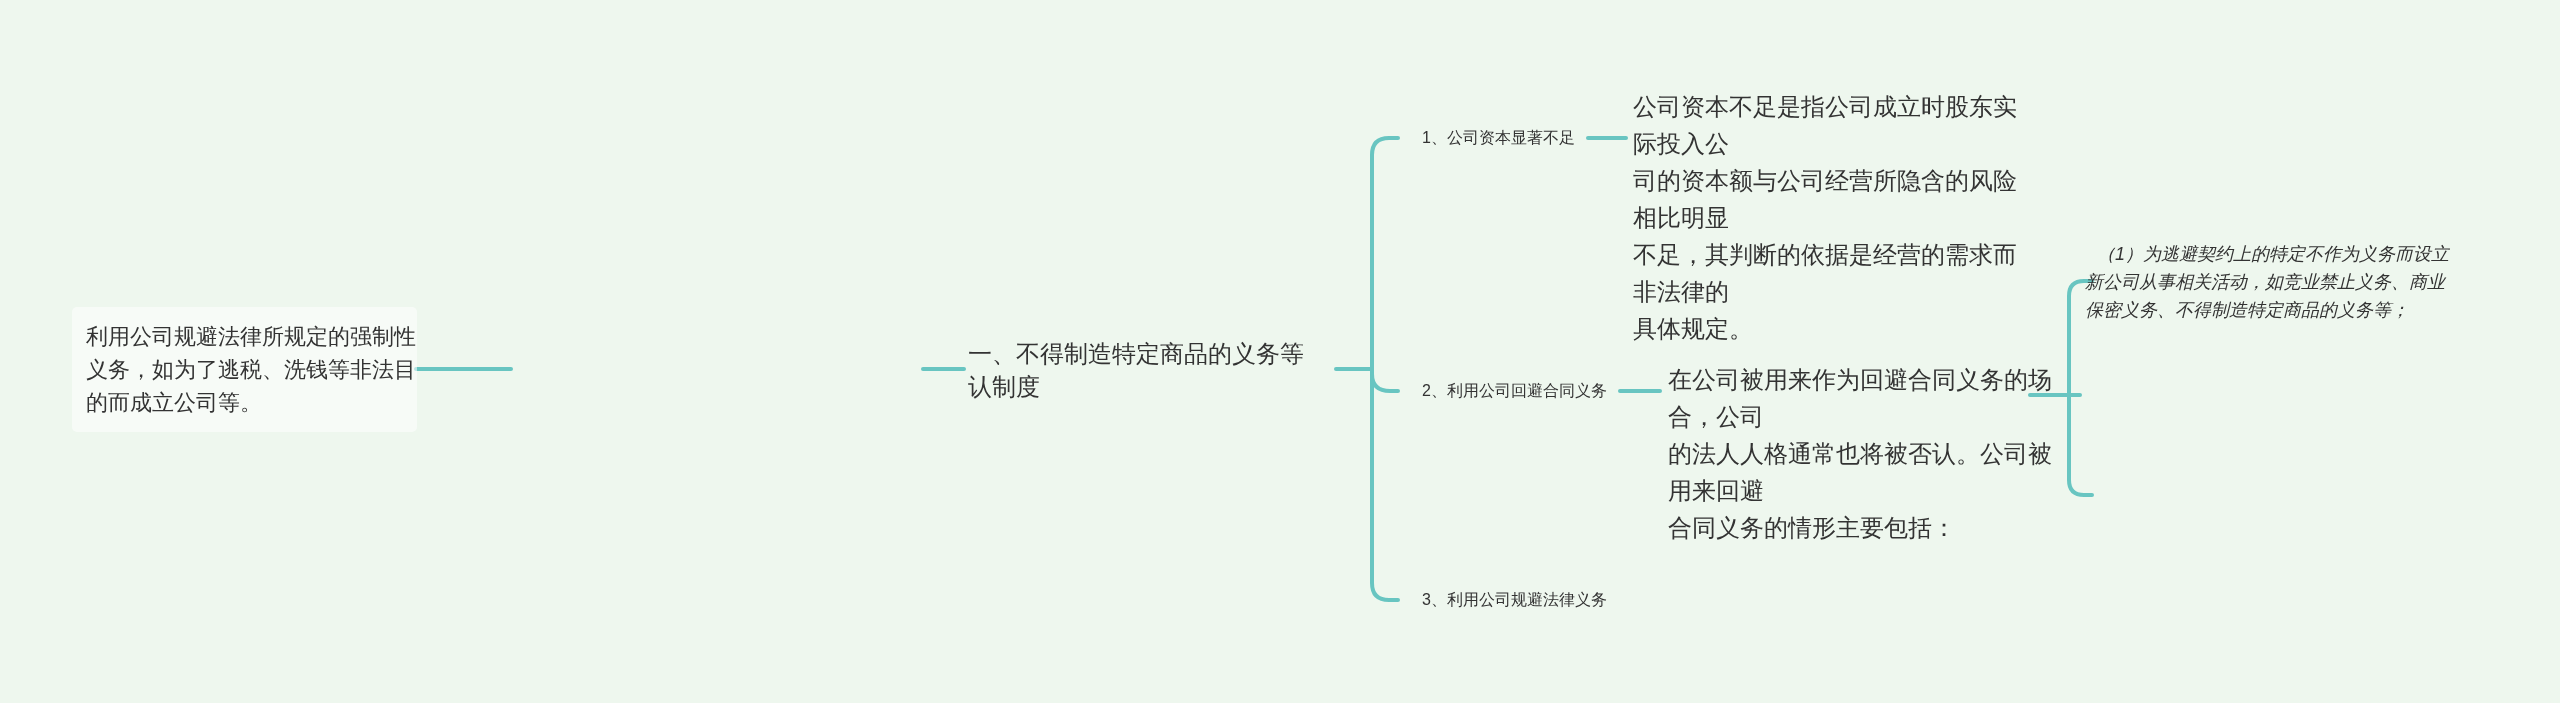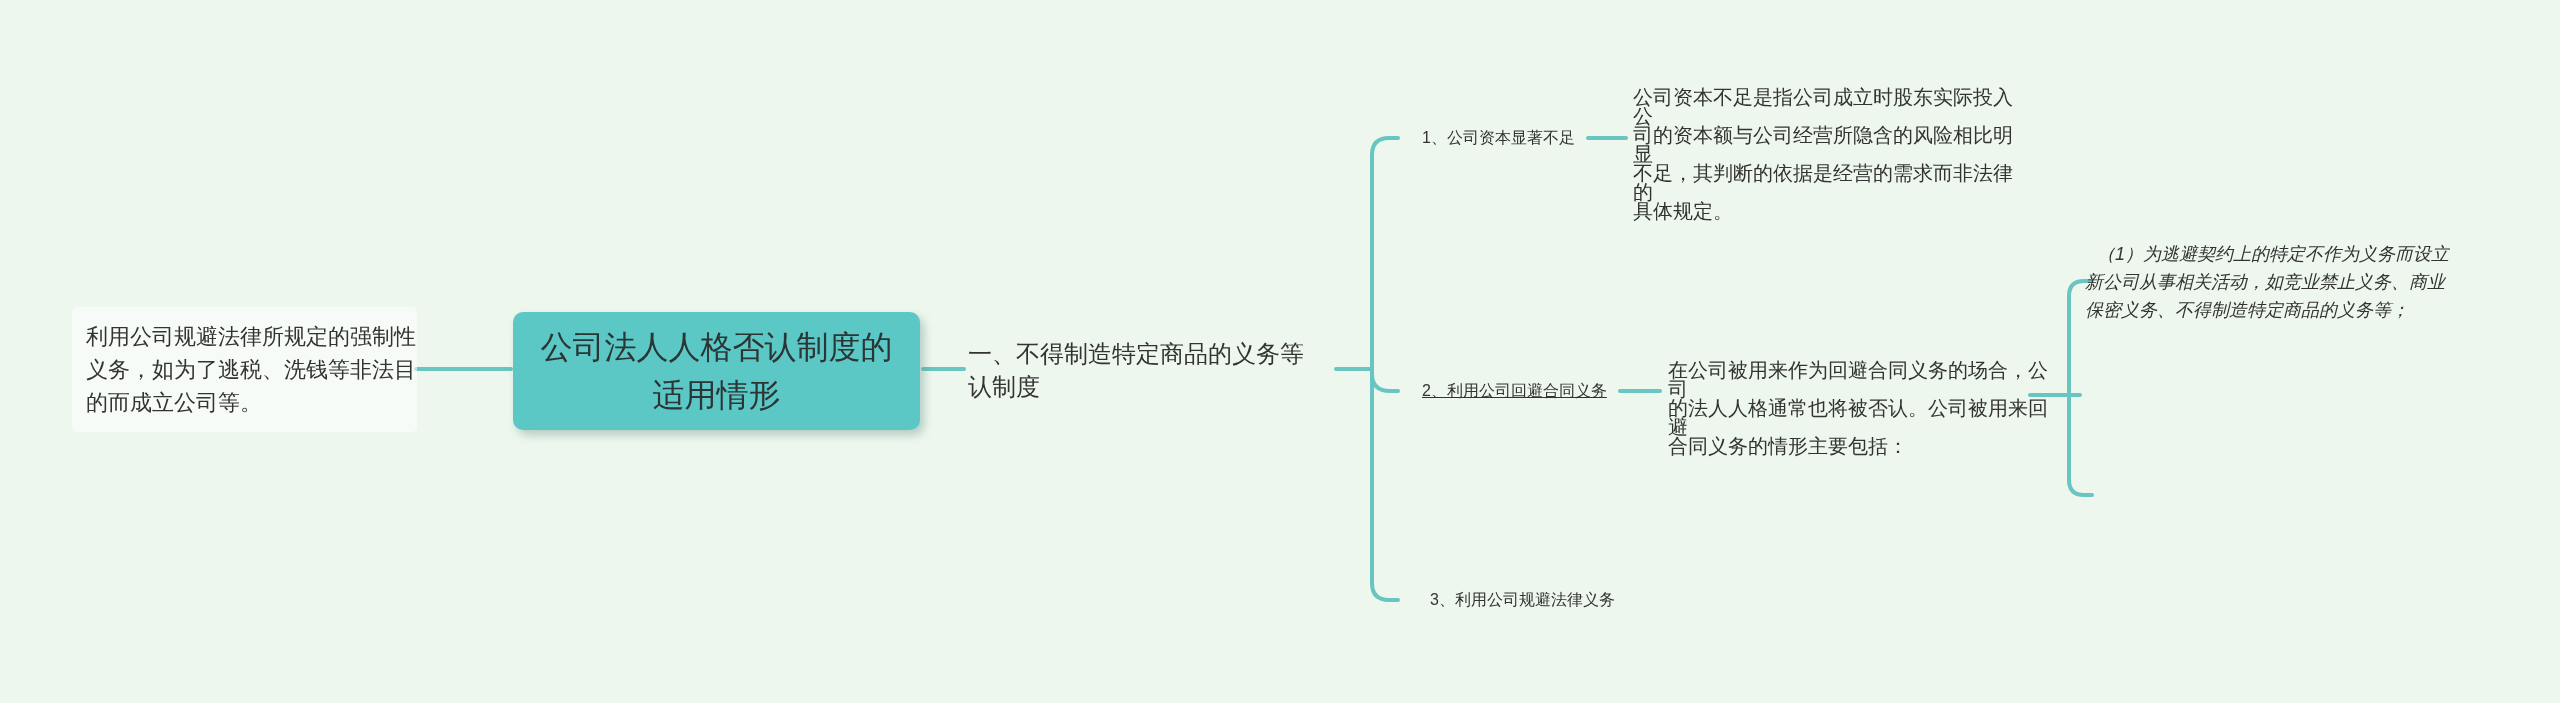--- a/index.html
+++ b/index.html
@@ -78,25 +78,25 @@
     font-size: 24px;
     line-height: 33px;
   }
   .branch-label {
     left: 1422px;
     font-size: 16px;
     line-height: 28px;
     white-space: nowrap;
   }
   .branch-1-label { top: 124px; }
-  .branch-2-label { top: 377px; text-decoration: underline; }
-  .branch-3-label { top: 586px; margin-left: 8px; }
+  .branch-2-label { top: 377px; }
+  .branch-3-label { top: 586px; }
   .detail-para {
-    font-size: 20px;
-    line-height: 19px;
+    font-size: 24px;
+    line-height: 37px;
     width: 392px;
   }
   .branch-1-detail { left: 1633px; top: 88px; }
   .branch-2-detail { left: 1668px; top: 361px; }
   .sub-item {
     left: 2085px;
     font-size: 18px;
     line-height: 28px;
     width: 392px;
     text-indent: 12px;
@@ -122,22 +122,20 @@
     <path d="M2030 395 H2080"></path>
     <path d="M2092 281 H2084 Q2069 281 2069 296 V480 Q2069 495 2084 495 H2092"></path>
   </svg>
 
   <div class="note-highlight"></div>
 
   <div class="text-block left-note">利用公司规避法律所规定的强制性
 义务，如为了逃税、洗钱等非法目
 的而成立公司等。</div>
 
-  <div class="root-node">公司法人人格否认制度的
-适用情形</div>
 
   <div class="text-block level1-node">一、不得制造特定商品的义务等
 认制度</div>
 
   <div class="text-block branch-label branch-1-label">1、公司资本显著不足</div>
 
   <div class="text-block detail-para branch-1-detail">公司资本不足是指公司成立时股东实际投入公
 司的资本额与公司经营所隐含的风险相比明显
 不足，其判断的依据是经营的需求而非法律的
 具体规定。</div>

